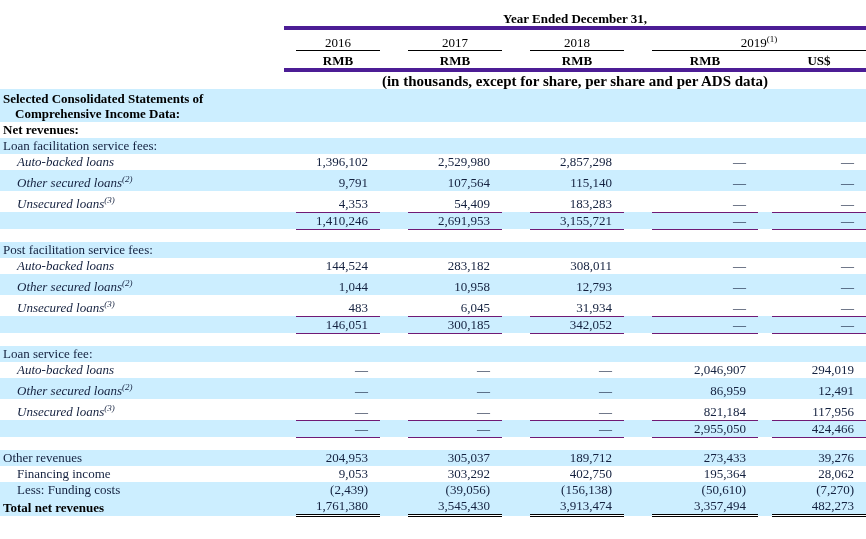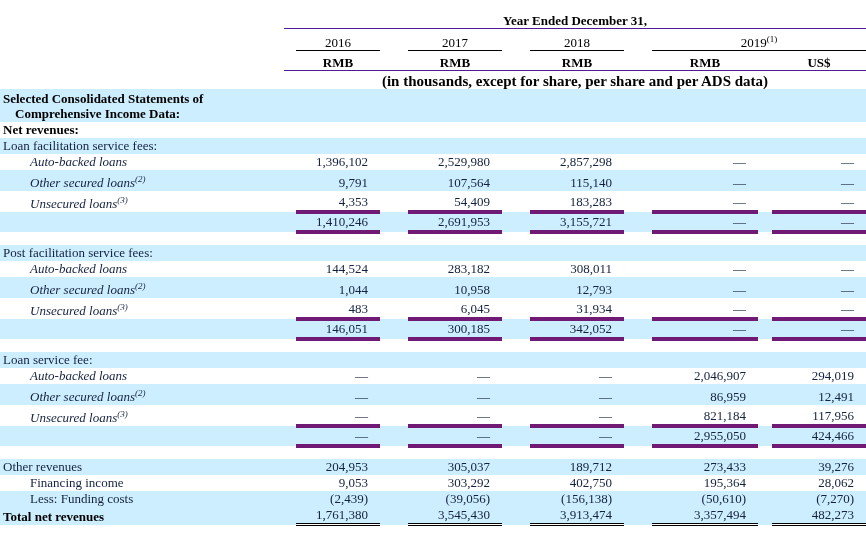--- a/index.html
+++ b/index.html
@@ -3,29 +3,29 @@
 <meta charset="utf-8">
 <style>
   html,body{margin:0;padding:0;background:#ffffff;}
   body{width:866px;height:539px;overflow:hidden;
        font-family:"Liberation Serif", serif;font-size:13px;color:#14213f;}
   table{border-collapse:collapse;table-layout:fixed;width:866px;}
   td{padding:0;vertical-align:bottom;line-height:15px;white-space:nowrap;overflow:hidden;}
   
   .ctr{text-align:center;font-weight:bold;color:#000;}
   .yr{text-align:center;font-weight:normal;color:#000;border-bottom:1px solid #000;}
-  .cb{border-bottom:1px solid #4c1d95;}
+  .cb{border-bottom:4px solid #4c1d95;}
   
   .lbl{padding-left:3px;padding-bottom:1px;}
-  .ind{padding-left:30px;}
+  .ind{padding-left:17px;}
   .num{text-align:right;padding-right:12px;padding-bottom:1px;}
   .b{font-weight:bold;color:#000;}
   .i{font-style:italic;}
   .stripe td{background:#CCEEFF;}
-  .ru{border-bottom:4px solid #701a75;}
+  .ru{border-bottom:1px solid #701a75;}
   .ru2{border-bottom:3px double #000;}
   sup{font-size:9px;line-height:0;vertical-align:super;}
   .t2{padding-left:12px;}
   
   .hh1{height:28px;} .hh2{height:22px;} .hh3{height:20px;margin-top:21px;} .hh4{height:19px;}
   .h33{height:33px;} .h15{height:15px;} .h16{height:16px;} .h21{height:21px;} .sp{height:13px;}
 </style>
 </head>
 <body>
 

